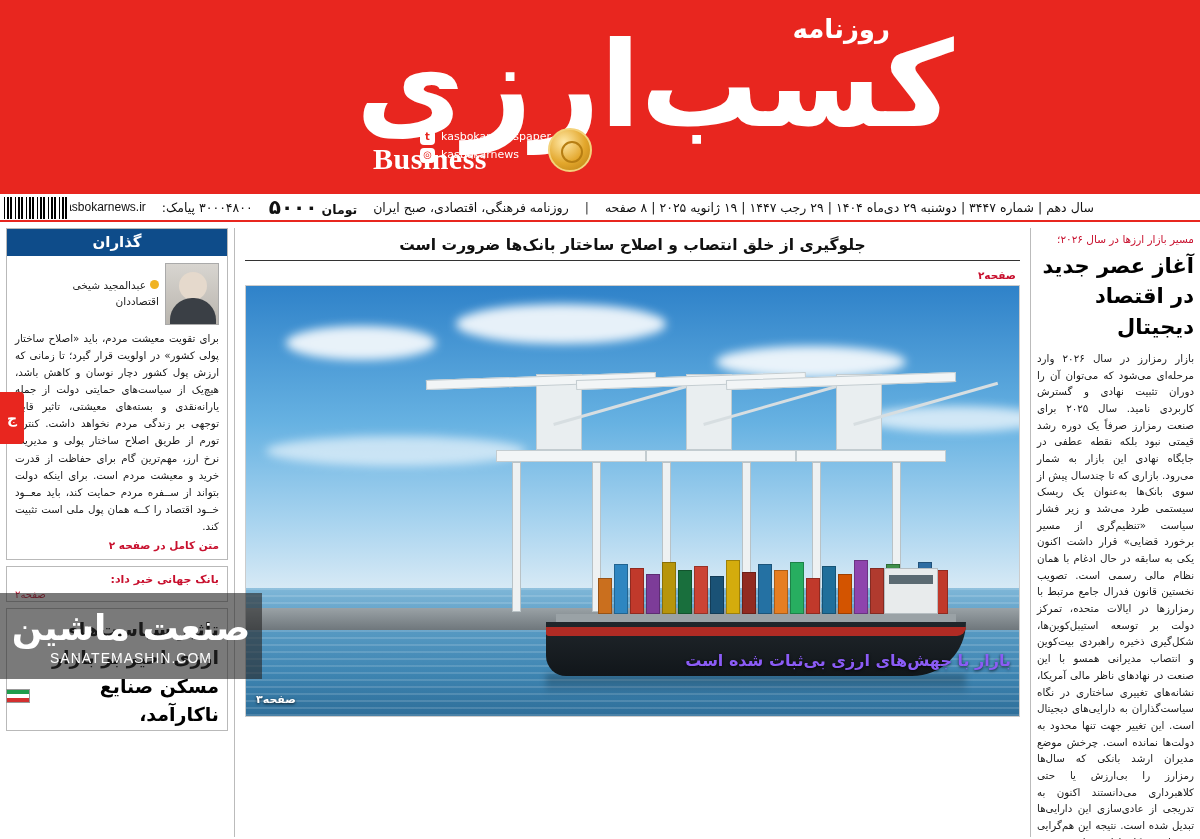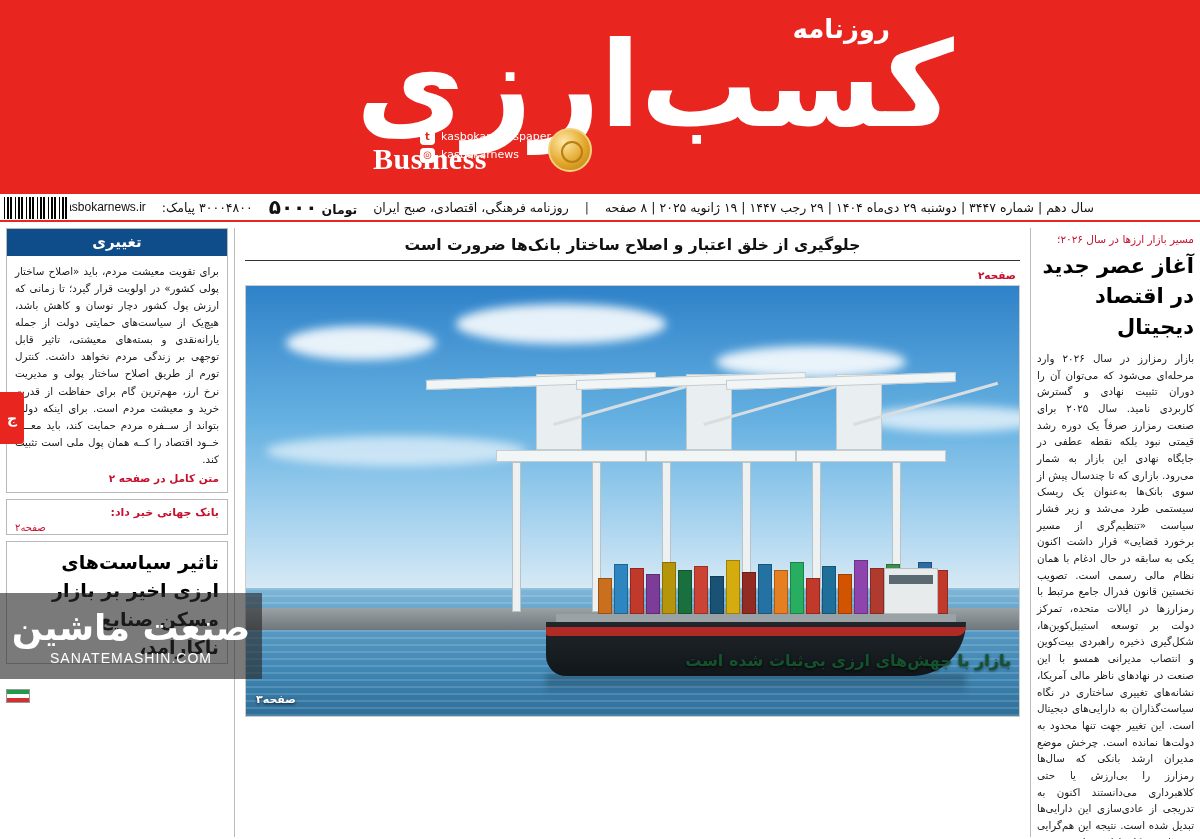--- a/index.html
+++ b/index.html
@@ -234,21 +234,21 @@
     content:""; position:absolute; top:6px; left:4px; right:4px; height:9px;
     background:#5b6a72;
   }
   .reflection {
     position:absolute; bottom: 20px; left: 300px; width: 420px; height: 22px;
     background: linear-gradient(180deg, rgba(0,0,0,.28), rgba(0,0,0,0));
     filter: blur(3px);
   }
   .caption-white {
     position:absolute; right: 8px; bottom: 46px;
-    color:#14532d; font-size: 16px; font-weight:bold;
+    color:#8b5cf6; font-size: 16px; font-weight:bold;
     text-shadow: 0 1px 3px rgba(0,0,0,.75);
   }
   .caption-big {
     position:absolute; right: 8px; bottom: 8px;
     color:#fff; font-size: 31px; font-weight:bold;
     text-shadow: 0 2px 5px rgba(0,0,0,.8);
     letter-spacing: -1px;
   }
   .caption-pageref {
     position:absolute; left: 10px; bottom: 10px;
@@ -385,21 +385,21 @@
   <div class="content">
 
     <div class="col-right">
       <div class="kicker-small">مسیر بازار ارزها در سال ۲۰۲۶؛</div>
       <h2>آغاز عصر جدید در اقتصاد دیجیتال</h2>
       <div class="body-text">بازار رمزارز در سال ۲۰۲۶ وارد مرحله‌ای می‌شود که می‌توان آن را دوران تثبیت نهادی و گسترش کاربردی نامید. سال ۲۰۲۵ برای صنعت رمزارز صرفاً یک دوره رشد قیمتی نبود بلکه نقطه عطفی در جایگاه نهادی این بازار به شمار می‌رود. بازاری که تا چندسال پیش از سوی بانک‌ها به‌عنوان یک ریسک سیستمی طرد می‌شد و زیر فشار سیاست «تنظیم‌گری از مسیر برخورد قضایی» قرار داشت اکنون یکی به سابقه در حال ادغام با همان نظام مالی رسمی است. تصویب نخستین قانون فدرال جامع مرتبط با رمزارزها در ایالات متحده، تمرکز دولت بر توسعه استیبل‌کوین‌ها، شکل‌گیری ذخیره راهبردی بیت‌کوین و انتصاب مدیرانی همسو با این صنعت در نهادهای ناظر مالی آمریکا، نشانه‌های تغییری ساختاری در نگاه سیاست‌گذاران به دارایی‌های دیجیتال است. این تغییر جهت تنها محدود به دولت‌ها نمانده است. چرخش موضع مدیران ارشد بانکی که سال‌ها رمزارز را بی‌ارزش یا حتی کلاهبرداری می‌دانستند اکنون به تدریجی از عادی‌سازی این دارایی‌ها تبدیل شده است. نتیجه این هم‌گرایی رشد ارزش کل بازار رمزارز به بیش از چهار تریلیون دلار و تثبیت آن به‌عنوان یک نوعی دارایی غیرقابل چشم‌پوشی در سبد سرمایه‌گذاران جهانی است. با این پیش‌زمینه می‌توان پنج روند کلیدی را اشاره‌ای کرد که مسیر بازار رمزارز در سال ۲۰۲۶ را تشکیل خواهد داد. موج صندوق‌های قابل معامله مبتنی بر رمزارز در بازار؛ از ابتدای سال ۲۰۲۴ آغاز شد در سال‌های پیش رو و ورود فاز بلوغ می‌شود. نوید دارایی‌هایی تحت مدیریت ETF‌ها و ETP‌های رمزارزی اکنون به صدها میلیارد دلار رسیده و مهم‌تر از همه سرمایه تغییر ماهیت سرمایه‌گذاران است. ورود رمزارزها به پرتفوی صندوق‌های بازنشستگی و سرمایه.</div>
 
     </div>
 
     <div class="col-mid">
-      <div class="overline">جلوگیری از خلق اعتبار و اصلاح ساختار بانک‌ها ضرورت است</div>
+      <div class="overline">جلوگیری از خلق انتصاب و اصلاح ساختار بانک‌ها ضرورت است</div>
       <div class="rule"></div>
       <div class="page-ref">صفحه۲</div>
 
       <div class="photo-wrap">
         <div class="sky"></div>
         <div class="cloud" style="left:40px;top:40px;width:150px;height:34px;"></div>
         <div class="cloud" style="left:210px;top:18px;width:210px;height:40px;"></div>
         <div class="cloud" style="left:470px;top:60px;width:190px;height:32px;"></div>
         <div class="cloud" style="left:20px;top:150px;width:260px;height:30px;opacity:.6"></div>
         <div class="cloud" style="left:620px;top:120px;width:180px;height:26px;opacity:.7"></div>
@@ -464,22 +464,31 @@
           <div class="bridge"></div>
         </div>
 
         <div class="caption-white">بازار با جهش‌های ارزی بی‌ثبات شده است</div>
         <div class="caption-pageref">صفحه۳</div>
       </div>
     </div>
 
     <div class="col-left">
       <div class="panel">
-        <div class="panel-head">تغییری</div>
+        <div class="panel-head">گذاران</div>
         <div class="panel-body">
+          <div class="author-row">
+            <div class="author-ava"></div>
+            <div class="author-meta">
+              <div>
+                <span class="dot-y"></span><span>عبدالمجید شیخی</span>
+              </div>
+              <div>اقتصاددان</div>
+            </div>
+          </div>
           <div class="panel-text">برای تقویت معیشت مردم، باید «اصلاح ساختار پولی کشور» در اولویت قرار گیرد؛ تا زمانی که ارزش پول کشور دچار نوسان و کاهش باشد، هیچ‌یک از سیاست‌های حمایتی دولت از جمله یارانه‌نقدی و بسته‌های معیشتی، تاثیر قابل توجهی بر زندگی مردم نخواهد داشت. کنترل تورم از طریق اصلاح ساختار پولی و مدیریت نرخ ارز، مهم‌ترین گام برای حفاظت از قدرت خرید و معیشت مردم است. برای اینکه دولت بتواند از ســفره مردم حمایت کند، باید معــود خــود اقتصاد را کــه همان پول ملی است تثبیت کند.</div>
           <div class="more-link">متن کامل در صفحه ۲</div>
         </div>
       </div>
 
       <div class="brief">
         <div class="tag">بانک جهانی خبر داد:</div>
         <div class="bref">صفحه۲</div>
       </div>
 

